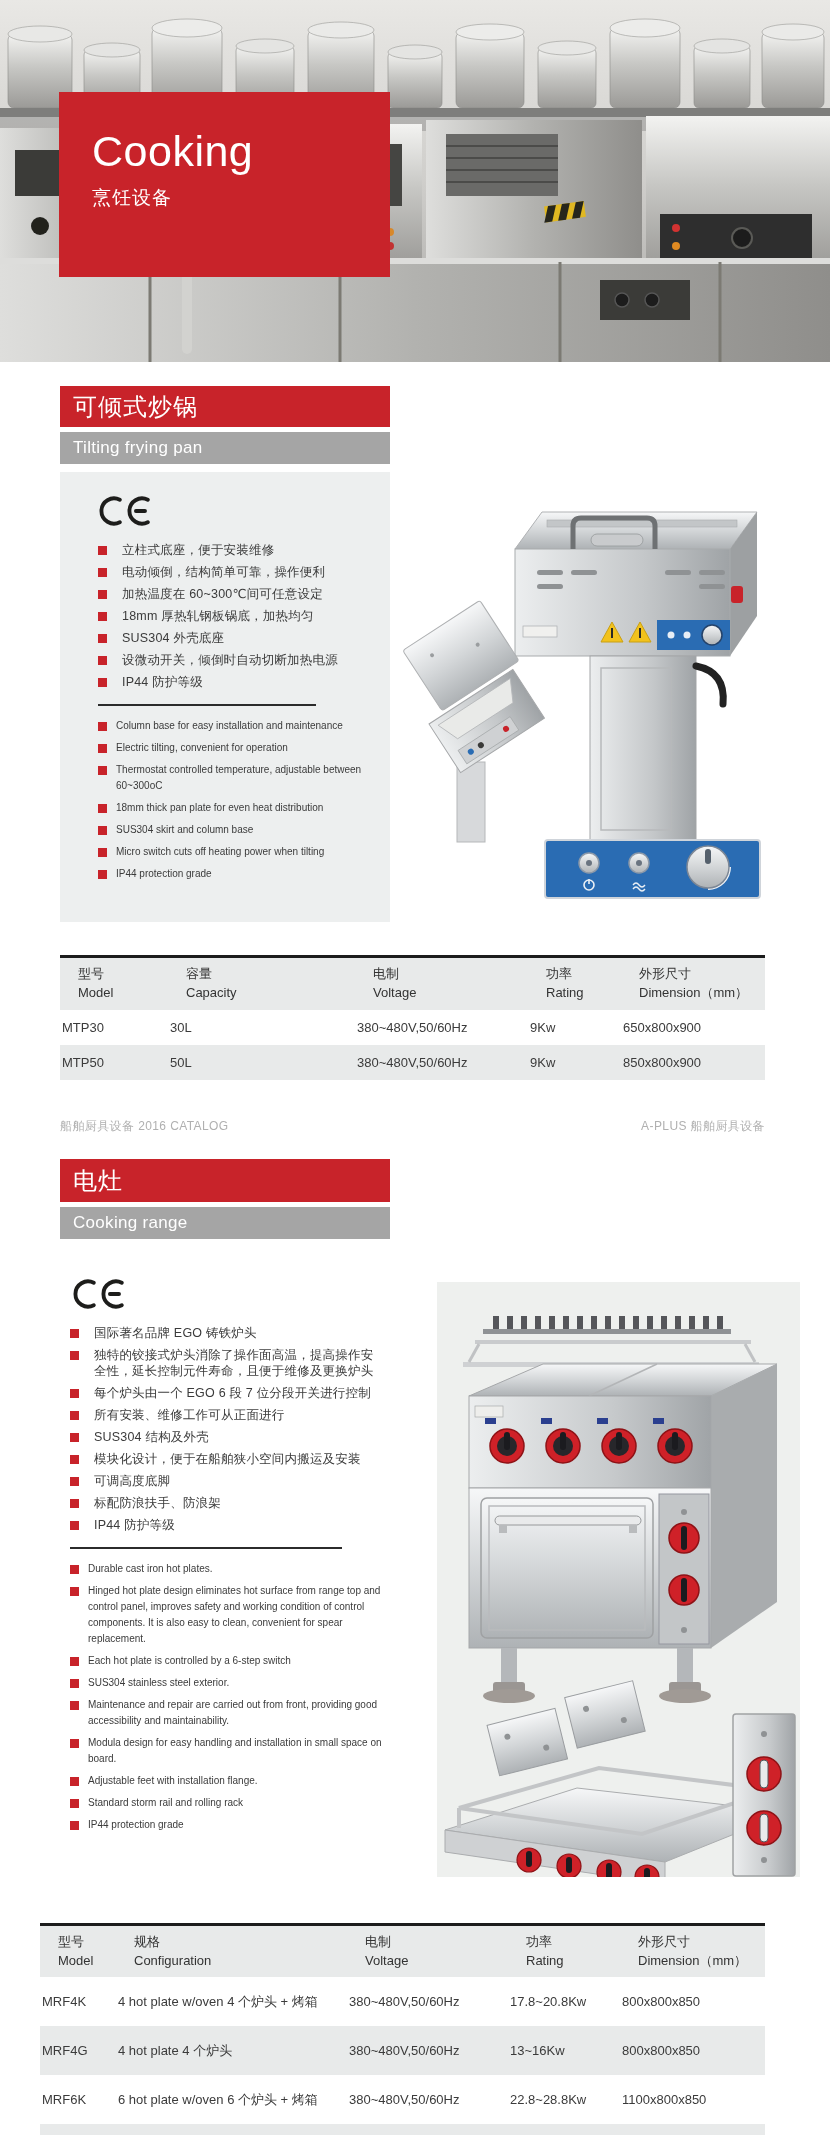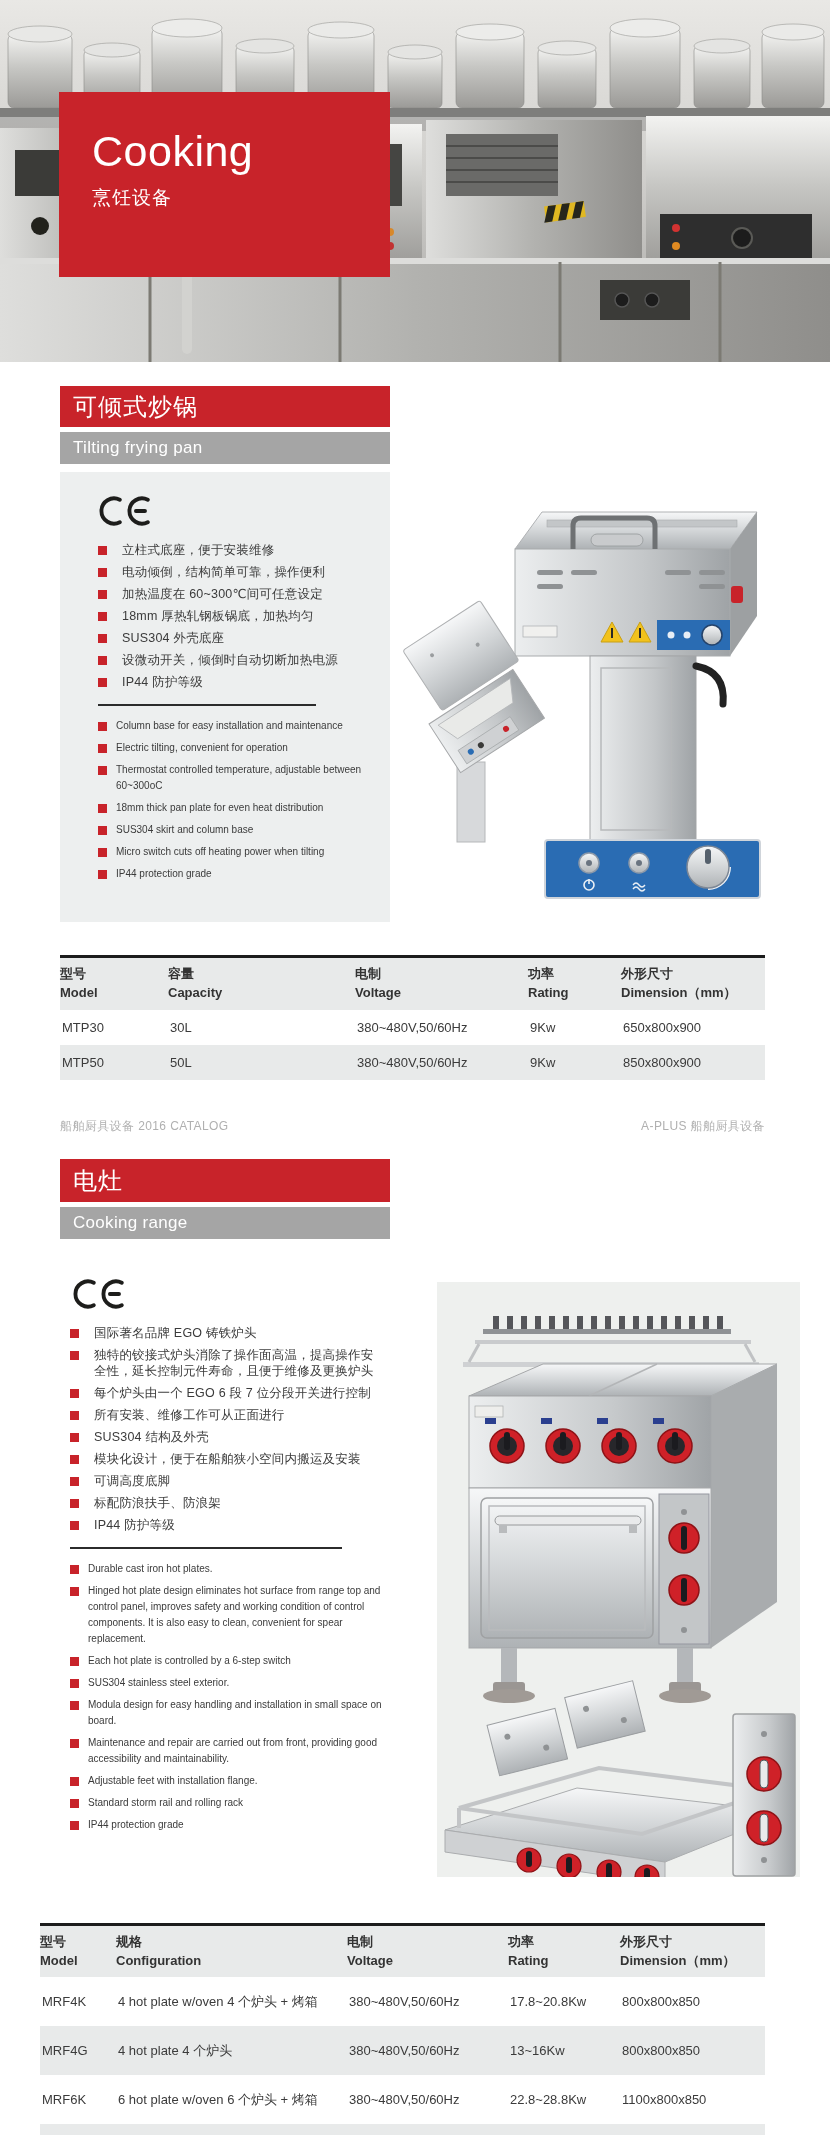--- a/index.html
+++ b/index.html
@@ -39,21 +39,21 @@
   .divider{border-top:2px solid #2b2b2b;margin:14px 0 12px 38px;width:218px;}
   .c2 .divider{margin-left:10px;width:272px;}
 
   .col-right{flex:1;display:flex;flex-direction:column;align-items:center;}
   .photo-panel{background:#eef0ee;width:363px;margin-left:47px;margin-top:25px;height:595px;flex:none;}
 
   
   table.spec{border-collapse:collapse;border-top:3px solid #1c1c1c;font-size:13px;color:#3b3b3b;table-layout:fixed;}
   table.spec.t1{margin:33px 0 0 60px;width:705px;}
   table.spec.t2{margin:46px 0 0 40px;width:725px;border-bottom:2px solid #1c1c1c;}
-  table.spec th{font-weight:bold;text-align:left;vertical-align:middle;padding:7px 4px 7px 0;background:#e8eaea;color:#333;}
+  table.spec th{font-weight:normal;text-align:left;vertical-align:middle;padding:7px 4px 7px 18px;background:#e8eaea;color:#333;}
   table.spec th .hcn{display:block;line-height:1.45;}
   table.spec th .hen{display:block;line-height:1.45;}
   table.spec td{padding:0 4px 0 2px;vertical-align:middle;}
   table.spec.t1 tbody tr{height:35px;}
   table.spec.t2 tbody tr{height:49px;}
   table.spec tbody tr.alt{background:#e8eaea;}
 
   
   .page-footer{margin:38px 14px 0 60px;width:705px;display:flex;justify-content:space-between;
                color:#b0b0b0;font-size:12px;letter-spacing:.4px;}
@@ -434,25 +434,25 @@
           <li class="feature">
               <span class="sq"></span>
               <span>Each hot plate is controlled by a 6-step switch</span>
             </li>
           <li class="feature">
               <span class="sq"></span>
               <span>SUS304 stainless steel exterior.</span>
             </li>
           <li class="feature">
               <span class="sq"></span>
+              <span>Maintenance and repair are carried out from front, providing good accessibility and maintainability.</span>
+            </li>
+          <li class="feature">
+              <span class="sq"></span>
               <span>Modula design for easy handling and installation in small space on board.</span>
-            </li>
-          <li class="feature">
-              <span class="sq"></span>
-              <span>Maintenance and repair are carried out from front, providing good accessibility and maintainability.</span>
             </li>
           <li class="feature">
               <span class="sq"></span>
               <span>Adjustable feet with installation flange.</span>
             </li>
           <li class="feature">
               <span class="sq"></span>
               <span>Standard storm rail and rolling rack</span>
             </li>
           <li class="feature">

